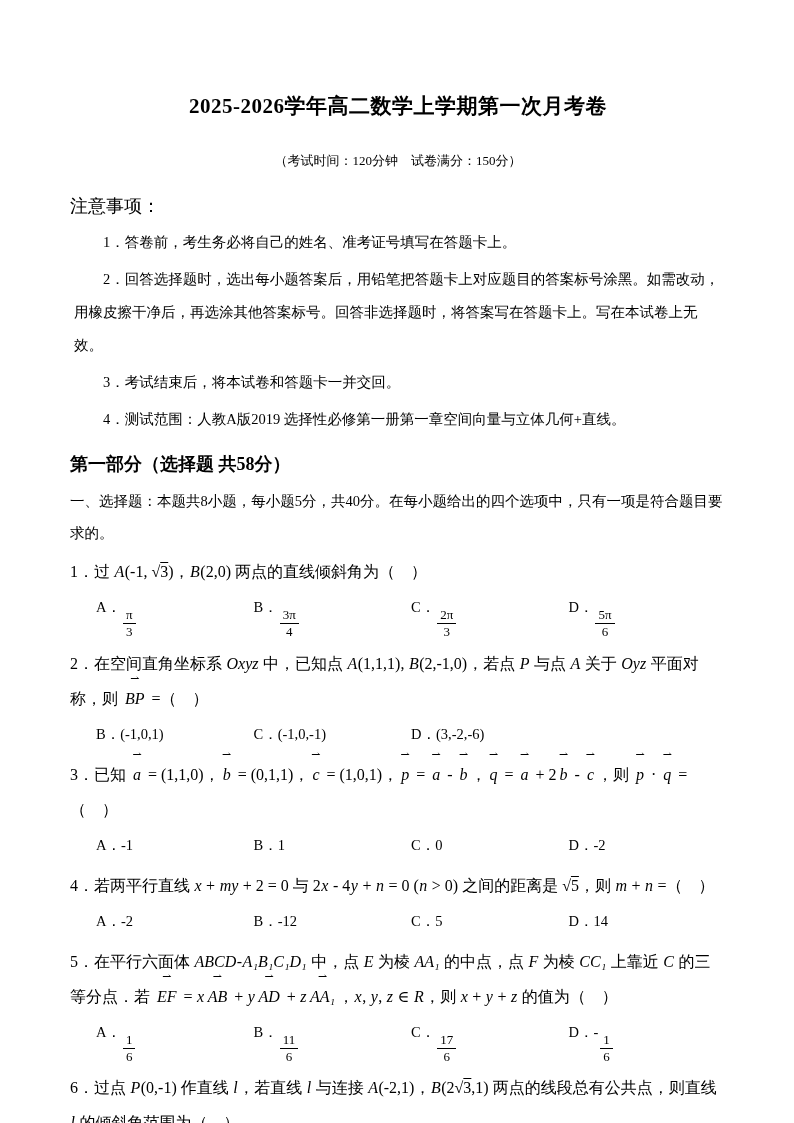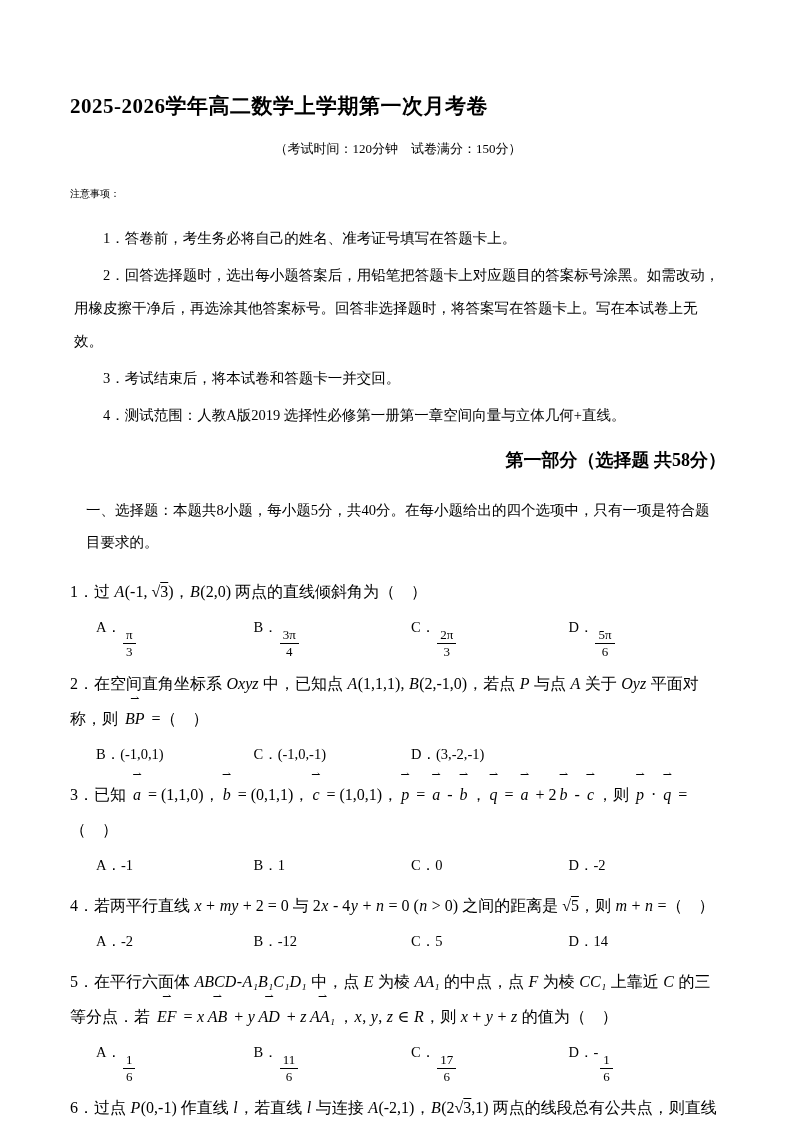--- a/index.html
+++ b/index.html
@@ -9,53 +9,53 @@
     font-family:"Liberation Serif","DejaVu Serif",serif;
   }
   .page {
     box-sizing:border-box;
     width:794px; min-height:1123px;
     padding:92px 68px 30px 70px;
     background:#ffffff;
     overflow:hidden;
   }
   .title {
-    text-align:left;
+    text-align:center;
     font-size:21px;
     font-weight:700;
     margin:0;
     letter-spacing:0.5px;
   }
   .subtitle {
     text-align:center;
     font-size:13px;
-    margin:20px 0 0 0;
+    margin:32px 0 0 0;
   }
   .notice-heading {
-    font-size:10px;
-    margin:20px 0 12px 0;
+    font-size:18px;
+    margin:20px 0 4px 0;
     line-height:32px;
   }
   .item {
     font-size:14.5px;
     line-height:33px;
     margin:4px;
     text-indent:2em;
   }
   .section-title {
-    text-align:right;
+    text-align:left;
     font-size:18px;
     font-weight:700;
     margin:10px 0 3px 0;
     line-height:36px;
   }
   .intro {
     font-size:14.5px;
     line-height:32px;
-    margin:16px;
+    margin:0;
   }
   .question { margin:0; }
   .stem {
     font-size:16px;
     line-height:35px;
     margin:5px 0 0 0;
   }
   .opts {
     display:grid;
     grid-template-columns:repeat(4,1fr);
@@ -146,21 +146,21 @@
             <span class="den">6</span>
           </span></span>
     </div>
   </div>
 
   <div class="question">
     <p class="stem"><span class="rt">2．在空间直角坐标系 </span><span class="rm">Oxyz</span><span class="rt"> 中，已知点 </span><span class="rm">A</span><span class="rt">(1,1,1), </span><span class="rm">B</span><span class="rt">(2,-1,0)，若点 </span><span class="rm">P</span><span class="rt"> 与点 </span><span class="rm">A</span><span class="rt"> 关于 </span><span class="rm">Oyz</span><span class="rt"> 平面对称，则 </span><span class="vec">BP</span><span class="rt"> =（　）</span></p>
     <div class="opts">
       <span class="opt"><span class="rt">B．(-1,0,1)</span></span>
       <span class="opt"><span class="rt">C．(-1,0,-1)</span></span>
-      <span class="opt"><span class="rt">D．(3,-2,-1)</span></span>
+      <span class="opt"><span class="rt">D．(3,-2,-6)</span></span>
     </div>
   </div>
 
   <div class="question">
     <p class="stem"><span class="rt">3．已知 </span><span class="vec">a</span><span class="rt"> = (1,1,0)，</span><span class="vec">b</span><span class="rt"> = (0,1,1)，</span><span class="vec">c</span><span class="rt"> = (1,0,1)，</span><span class="vec">p</span><span class="rt"> = </span><span class="vec">a</span><span class="rt"> - </span><span class="vec">b</span><span class="rt">，</span><span class="vec">q</span><span class="rt"> = </span><span class="vec">a</span><span class="rt"> + 2</span><span class="vec">b</span><span class="rt"> - </span><span class="vec">c</span><span class="rt">，则 </span><span class="vec">p</span><span class="rt"> · </span><span class="vec">q</span><span class="rt"> =（　）</span></p>
     <div class="opts">
       <span class="opt"><span class="rt">A．-1</span></span>
       <span class="opt"><span class="rt">B．1</span></span>
       <span class="opt"><span class="rt">C．0</span></span>
       <span class="opt"><span class="rt">D．-2</span></span>

